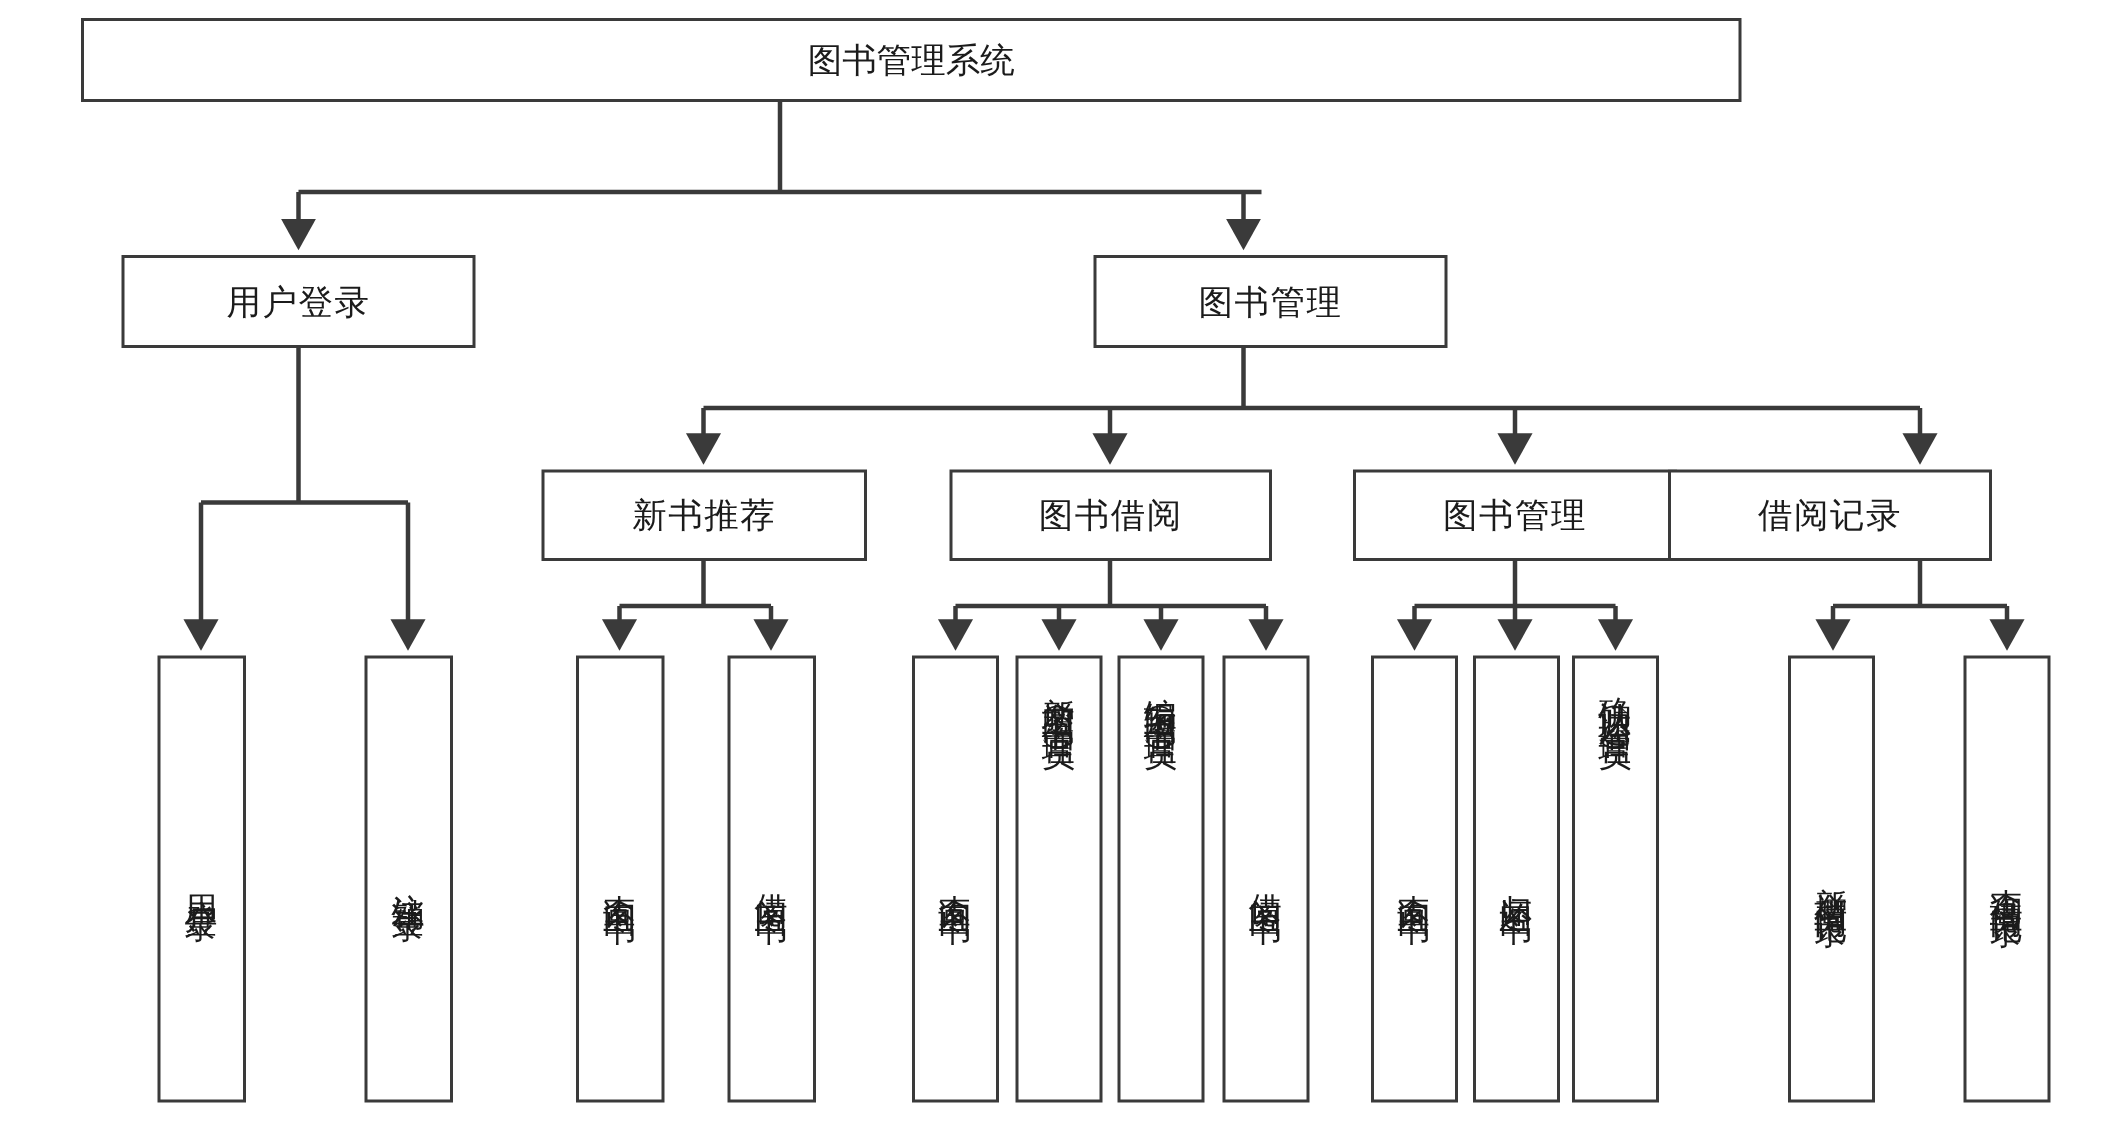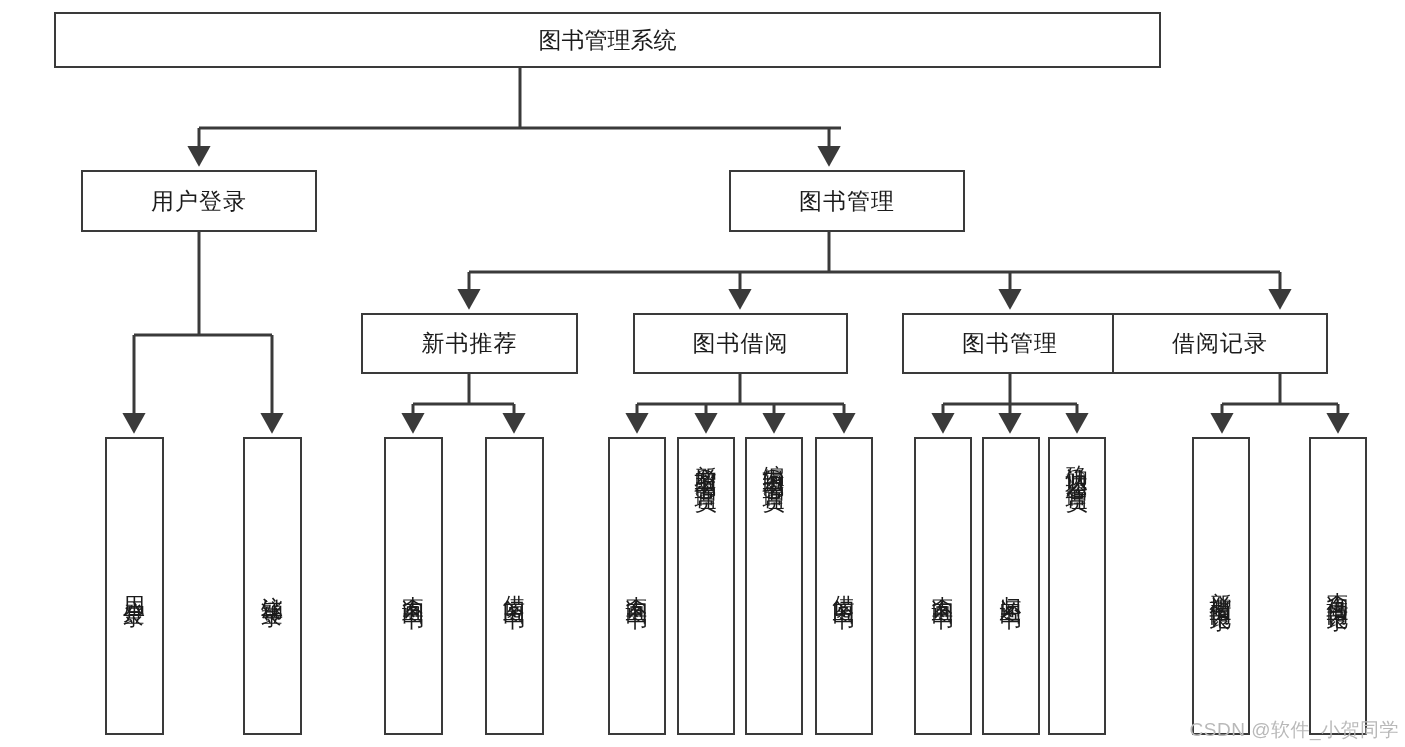--- a/index.html
+++ b/index.html
@@ -202,15 +202,14 @@
     <div class="leaf-inner">
         <span class="leaf-label">新增借阅记录</span>
       </div>
   </div>
   <div class="node-box leaf" style="left:1309px;top:437px;width:58px;height:298px;">
     <div class="leaf-inner">
         <span class="leaf-label">查询借阅记录</span>
       </div>
   </div>
 
-  <div class="watermark">CSDN @软件_小贺同学</div>
 
 </div>
 
 </body></html>

